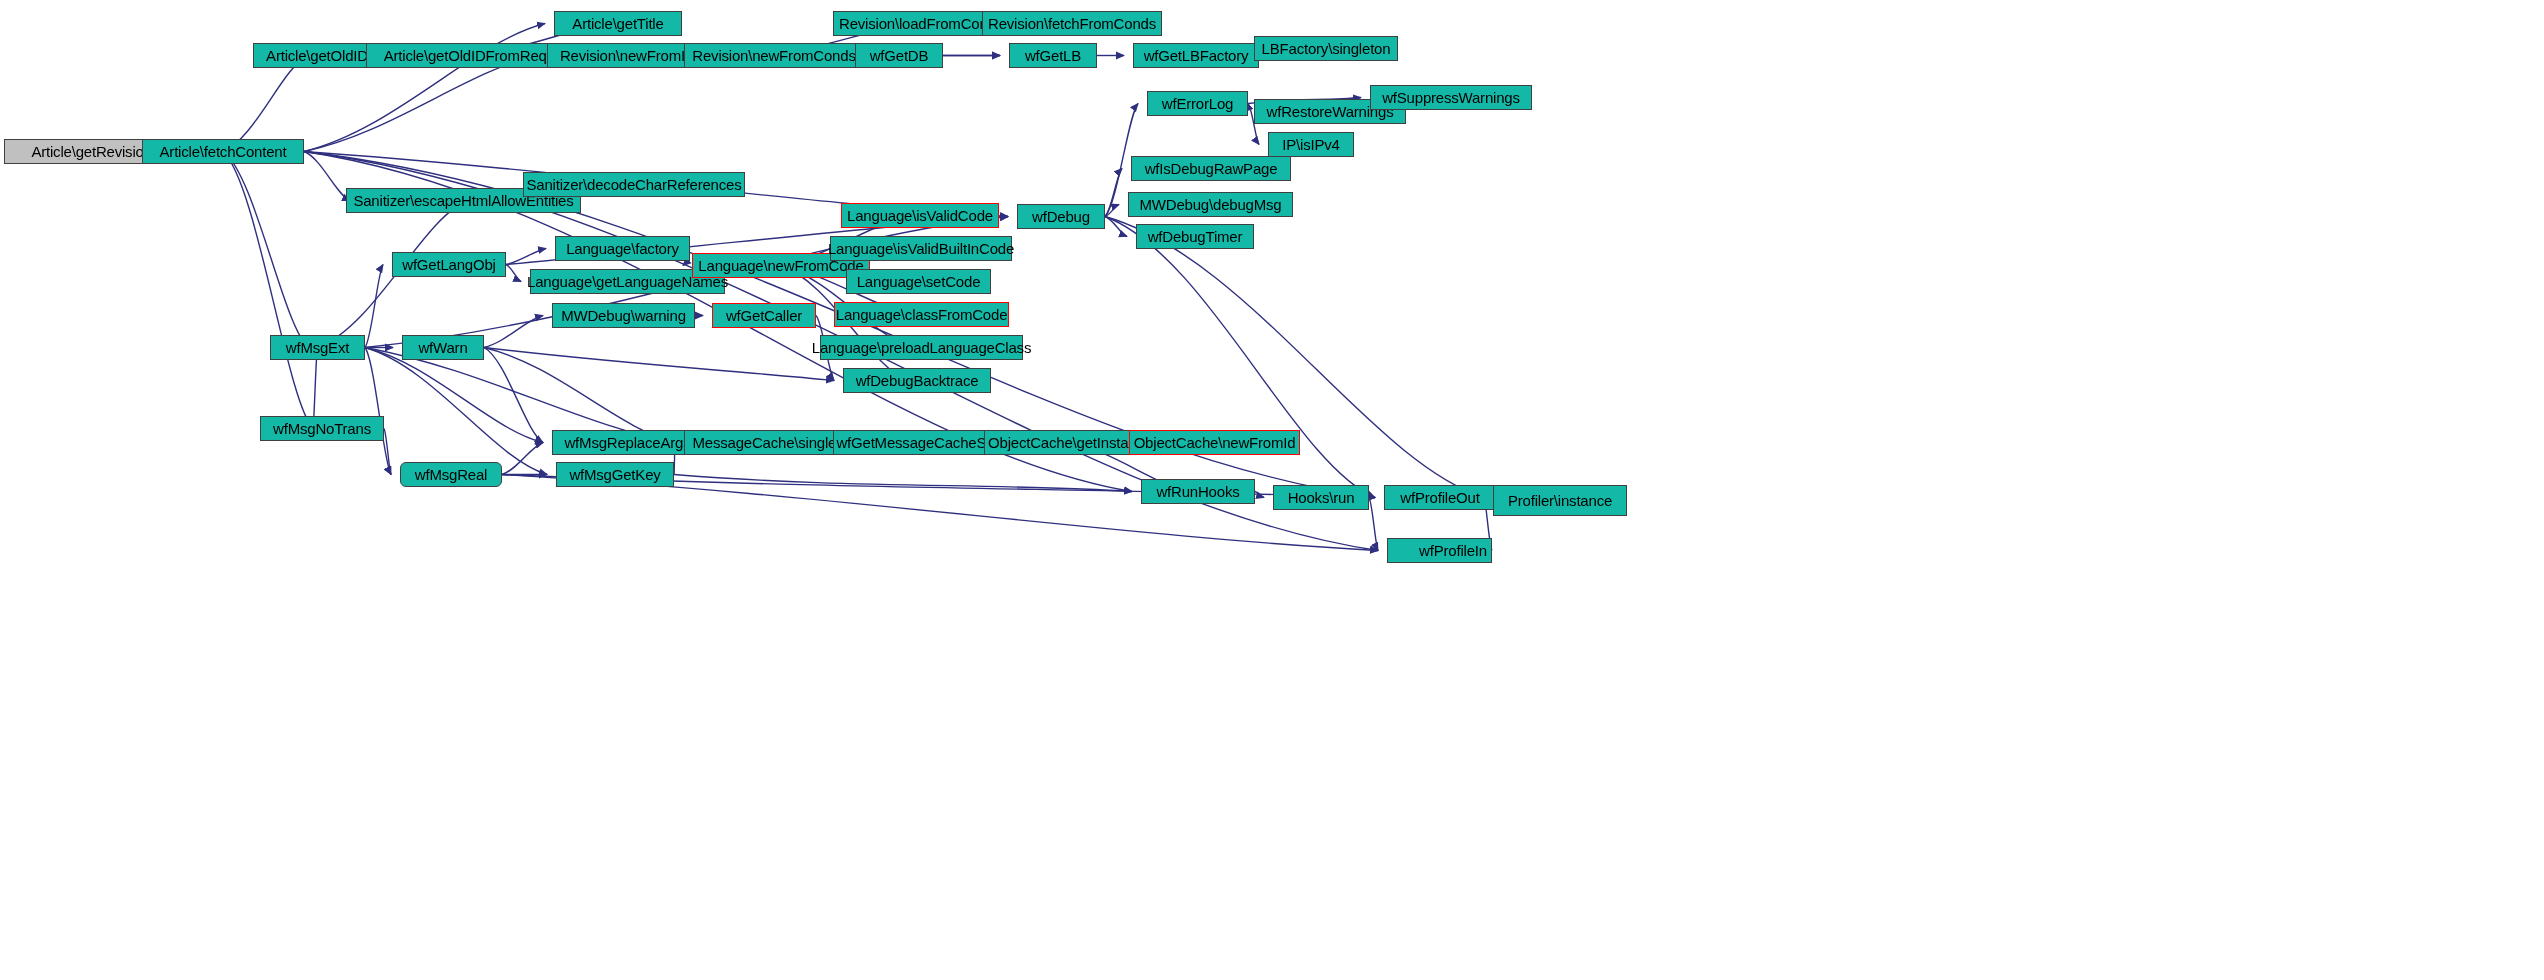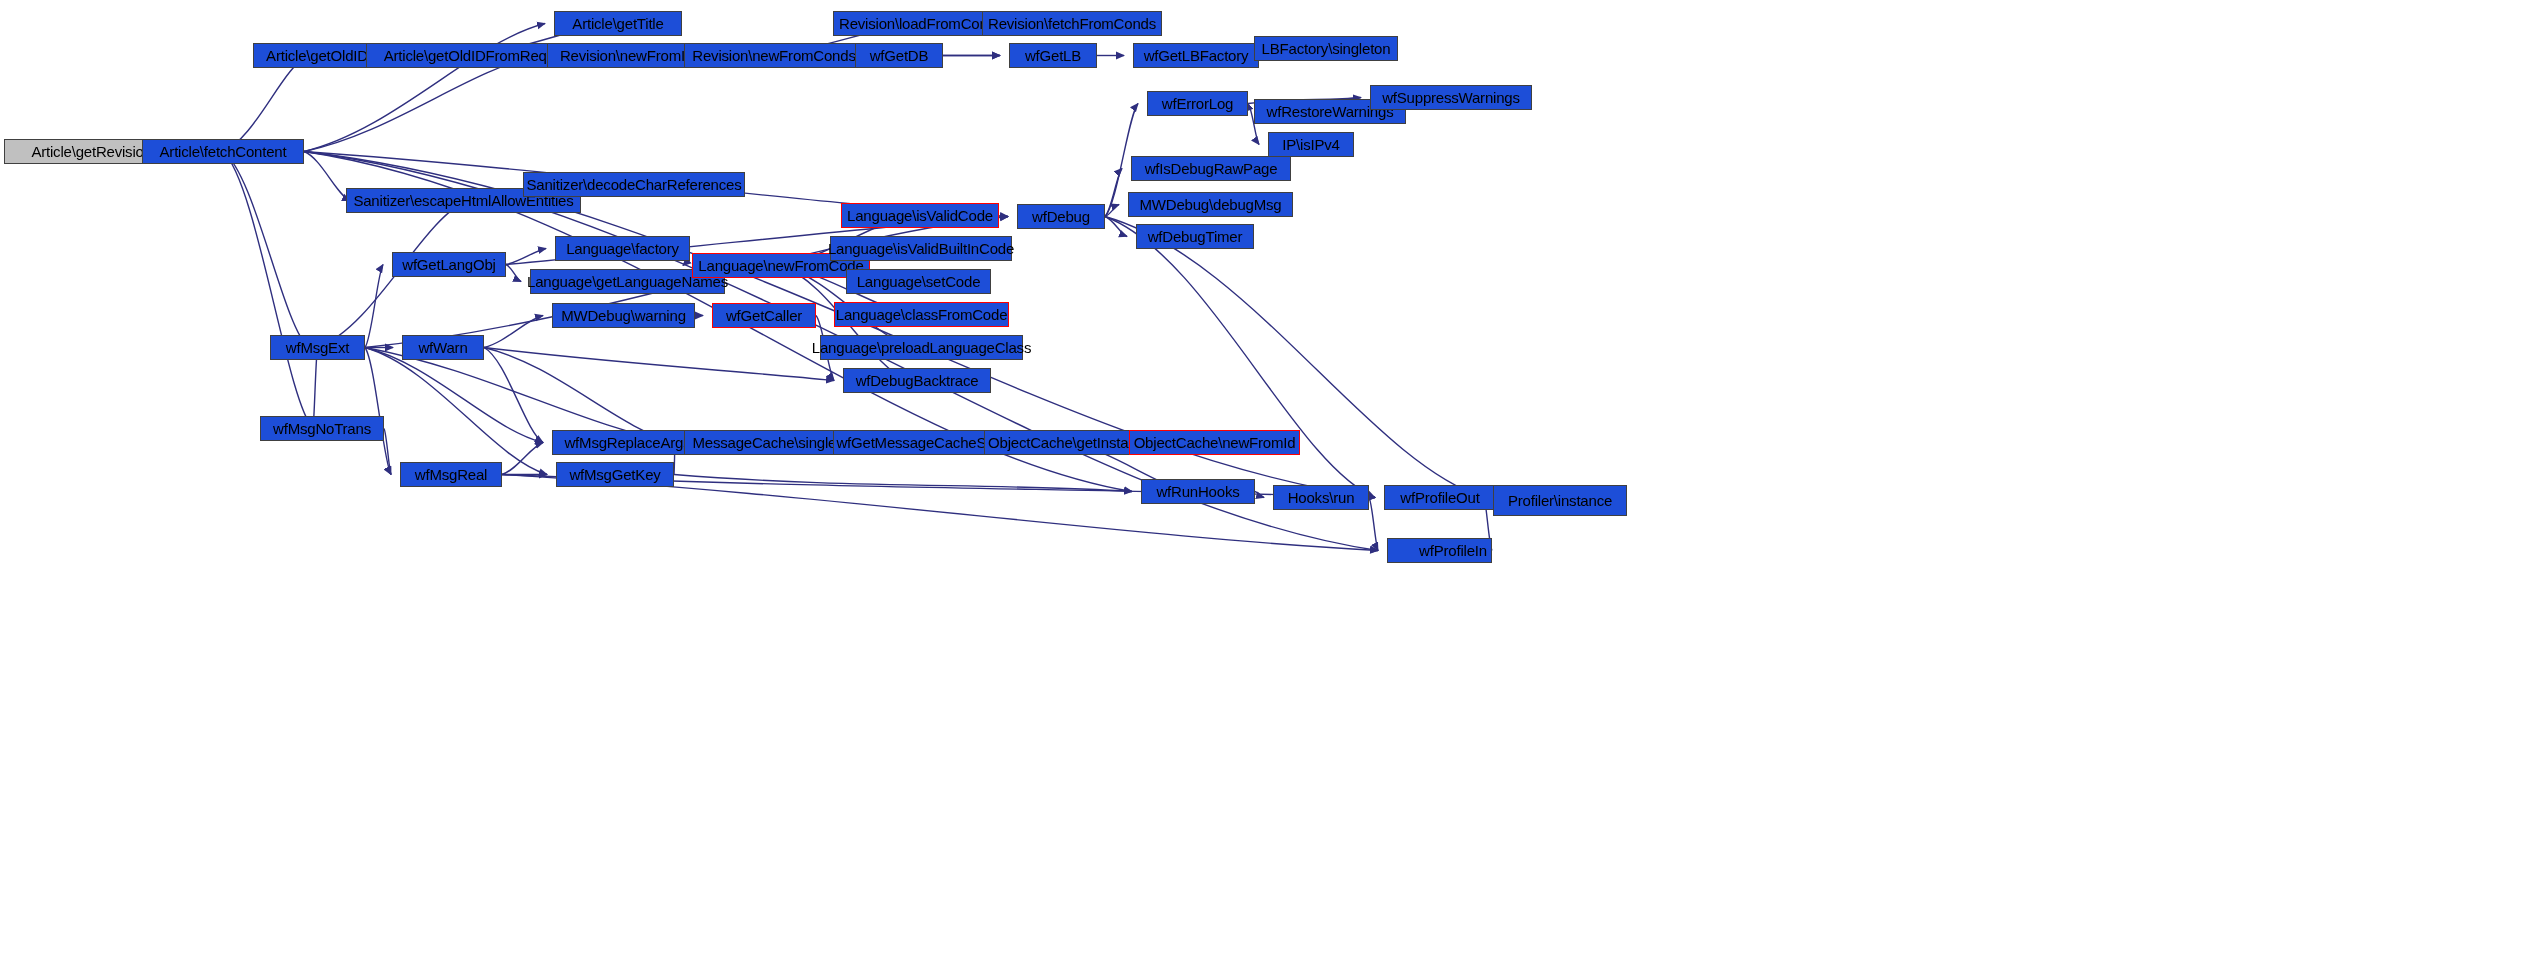--- a/index.html
+++ b/index.html
@@ -22,21 +22,21 @@
     width: 2544px;
     height: 980px;
     pointer-events: none;
   }
   .gnode {
     position: absolute;
     box-sizing: border-box;
     display: flex;
     align-items: center;
     justify-content: center;
-    background: #1d4ed8;
+    background: #14b8a6;
     border: 1px solid #404040;
     color: #000000;
     font-size: 15px;
     line-height: 1;
     white-space: nowrap;
     text-align: center;
     letter-spacing: -0.2px;
     z-index: 2;
   }
   .gnode.root {
@@ -246,21 +246,21 @@
       </div>
       <div class="gnode" style="left: 270px; top: 335px; width: 95px; height: 25px;">
         <span class="label">wfMsgExt</span>
       </div>
       <div class="gnode" style="left: 402px; top: 335px; width: 82px; height: 25px; text-align: center;">
         <span class="label">wfWarn</span>
       </div>
       <div class="gnode" style="left: 260px; top: 416px; width: 124px; height: 25px;">
         <span class="label">wfMsgNoTrans</span>
       </div>
-      <div class="gnode" style="left: 400px; top: 462px; width: 102px; height: 25px;">
+      <div class="gnode" style="left: 400px; top: 462px; width: 102px; height: 25px; border-radius: 6px;">
         <span class="label">wfMsgReal</span>
       </div>
       <div class="gnode" style="left: 552px; top: 430px; width: 151px; height: 25px;">
         <span class="label">wfMsgReplaceArgs</span>
       </div>
       <div class="gnode" style="left: 556px; top: 462px; width: 118px; height: 25px;">
         <span class="label">wfMsgGetKey</span>
       </div>
       <div class="gnode" style="left: 684px; top: 430px; width: 181px; height: 25px;">
         <span class="label">MessageCache\singleton</span>

